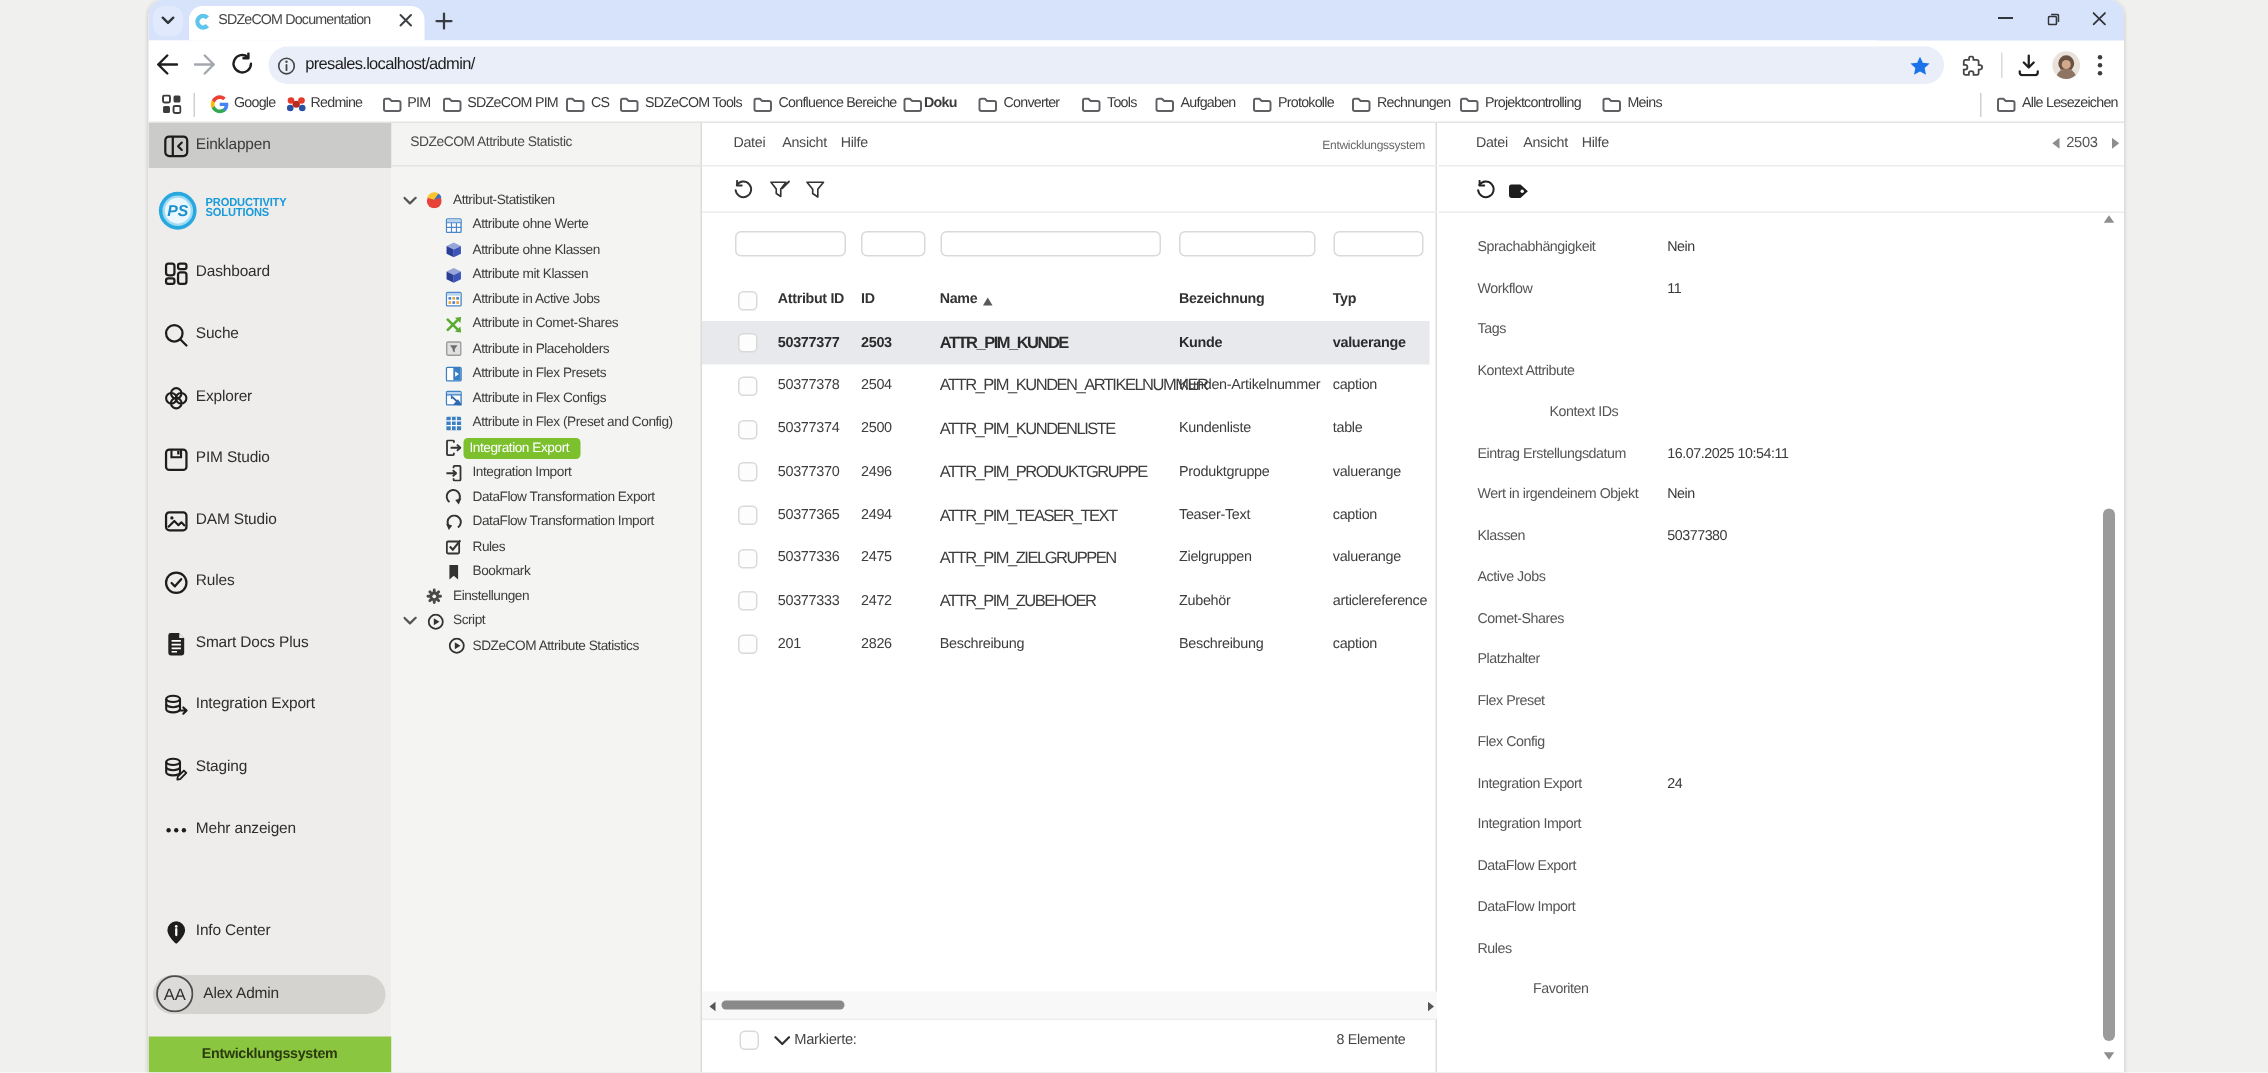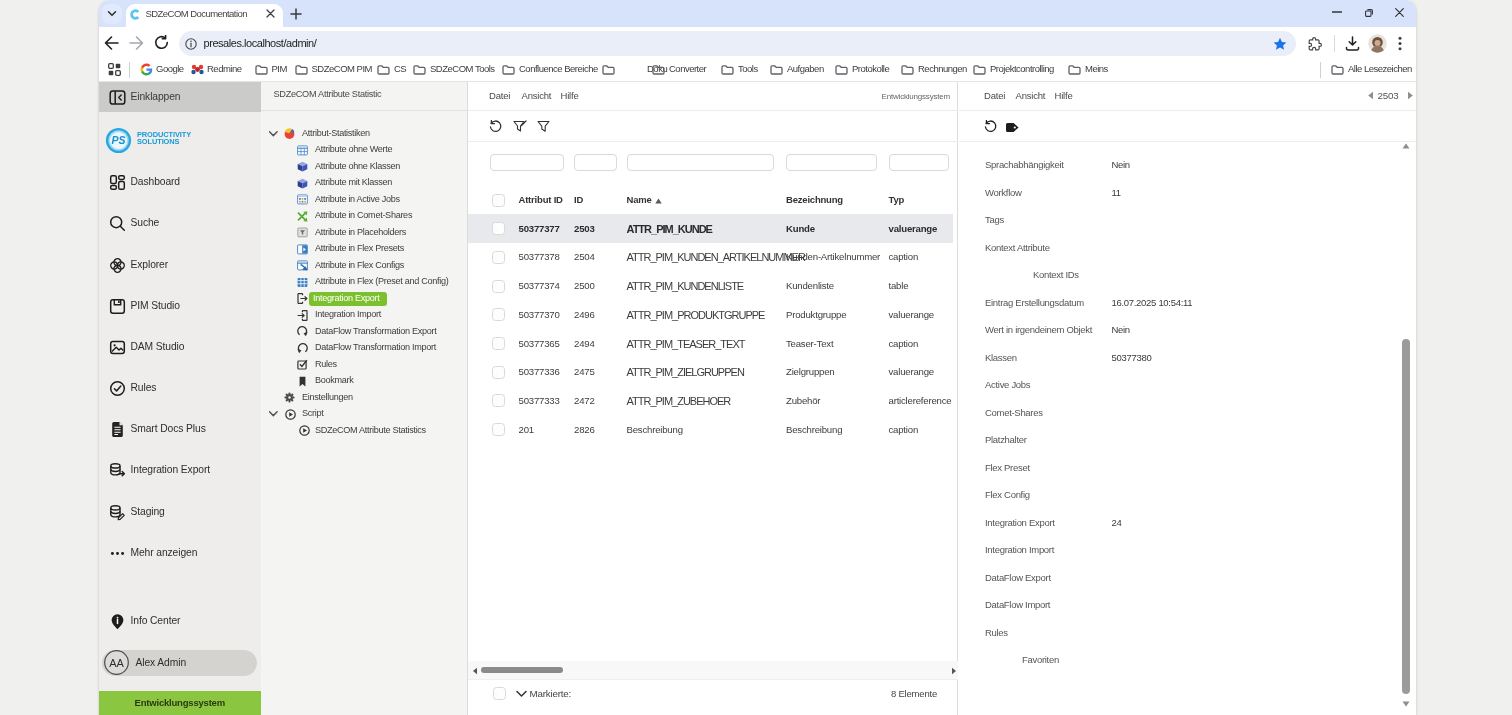--- a/index.html
+++ b/index.html
@@ -178,21 +178,21 @@
         <use href="#fold"></use>
       </svg>
     <div class="abs bm" style="left:331px;top:5px;">SDZeCOM Tools</div>
     <svg class="abs" style="left:403px;top:5.5px;" width="13" height="11" viewBox="0 0 13 11">
         <use href="#fold"></use>
       </svg>
     <div class="abs bm" style="left:420px;top:5px;">Confluence Bereiche</div>
     <svg class="abs" style="left:503px;top:5.5px;" width="13" height="11" viewBox="0 0 13 11">
         <use href="#fold"></use>
       </svg>
-    <div class="abs bm" style="left:548px;top:5px;">Doku</div>
+    <div class="abs bm" style="left:517px;top:5px;font-weight:bold;">Doku</div>
     <svg class="abs" style="left:553px;top:5.5px;" width="13" height="11" viewBox="0 0 13 11">
         <use href="#fold"></use>
       </svg>
     <div class="abs bm" style="left:570px;top:5px;">Converter</div>
     <svg class="abs" style="left:622px;top:5.5px;" width="13" height="11" viewBox="0 0 13 11">
         <use href="#fold"></use>
       </svg>
     <div class="abs bm" style="left:639px;top:5px;">Tools</div>
     <svg class="abs" style="left:671px;top:5.5px;" width="13" height="11" viewBox="0 0 13 11">
         <use href="#fold"></use>

